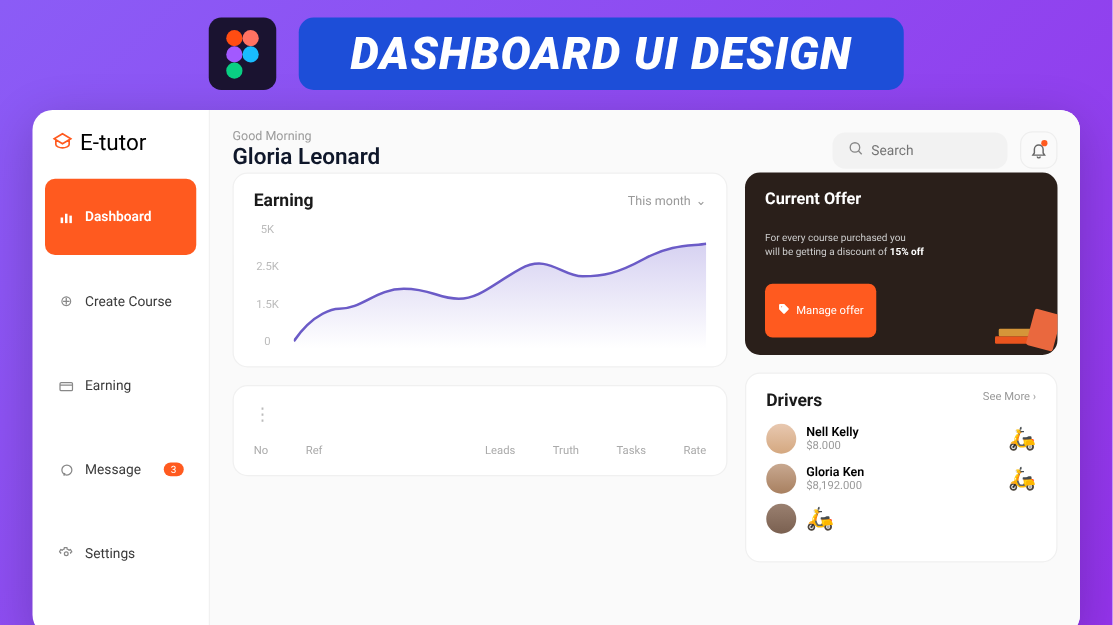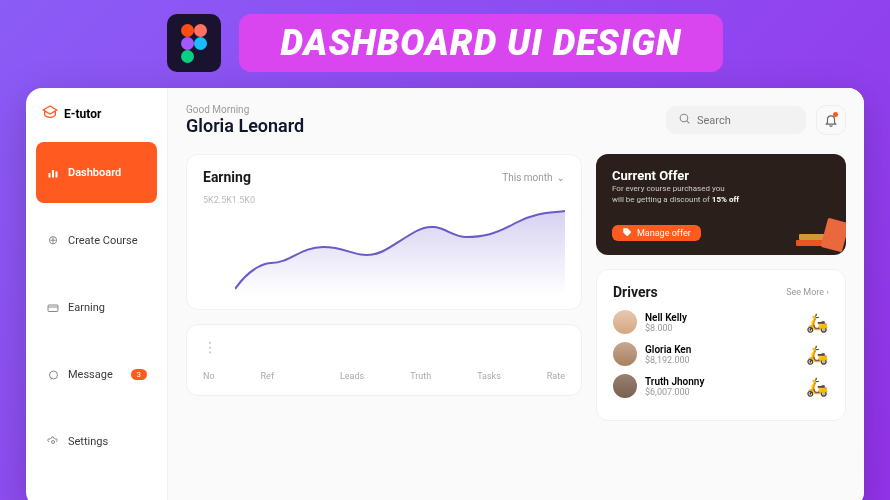--- a/index.html
+++ b/index.html
@@ -6,65 +6,65 @@
 body{background:linear-gradient(135deg,#8b5cf6,#9333ea);width:890px;height:500px;overflow:hidden;position:relative}
 .banner{margin:14px auto 0;display:flex;align-items:center;justify-content:center;gap:18px}
 .figma-badge{background:#1a1330;border-radius:10px;padding:10px 14px;display:flex;align-items:center}
 .figma-icon{width:26px;height:38px;position:relative}
 .figma-icon span{position:absolute;width:13px;height:13px;border-radius:50%}
 .fi1{background:#ff4d12;top:0;left:0;border-radius:7px 0 0 7px}
 .fi2{background:#ff7262;top:0;right:0;border-radius:0 7px 7px 0}
 .fi3{background:#a259ff;top:13px;left:0;border-radius:7px 0 0 7px}
 .fi4{background:#19bcfe;top:13px;right:0}
 .fi5{background:#09cf83;top:26px;left:0;border-radius:7px}
-.title-pill{background:#d946ef;color:#fff;font-weight:900;font-size:36px;letter-spacing:1px;padding:8px 41px;border-radius:12px;font-style:italic}
+.title-pill{background:#1d4ed8;color:#fff;font-weight:900;font-size:36px;letter-spacing:1px;padding:8px 41px;border-radius:12px;font-style:italic}
 .app{background:#fff;border-radius:16px;margin:16px 26px 0;height:420px;display:flex;box-shadow:0 10px 40px rgba(0,0,0,.2);overflow:hidden}
 .sidebar{width:142px;padding:16px 10px;border-right:1px solid #f1f1f1}
 .brand{display:flex;align-items:center;gap:6px;margin-bottom:18px;padding-left:6px}
 .brand-icon{color:#ff5a1f;font-size:16px}
-.brand-text{font-weight:700;font-size:12px}
+.brand-text{font-weight:400;font-size:18px}
 .nav-item{display:flex;align-items:center;gap:8px;padding:24px 10px;border-radius:8px;font-size:11px;color:#3a3a3a;margin-bottom:6px;cursor:pointer}
 .nav-item.active{background:#ff5a1f;color:#fff;font-weight:600}
 .nav-icon{width:14px;display:inline-flex;justify-content:center;font-size:12px;color:#888}
 .nav-item.active .nav-icon{color:#fff}
 .badge{background:#ff5a1f;color:#fff;border-radius:10px;font-size:8px;padding:1px 6px;margin-left:auto}
 .main{flex:1;padding:16px 18px;background:#fafafa;overflow:hidden}
-.header{display:flex;align-items:center;margin-bottom:18px}
+.header{display:flex;align-items:center;margin-bottom:2px}
 .greet-sub{font-size:10px;color:#9b9b9b}
 .greet-name{font-size:18px;font-weight:600;color:#0f172a}
 .search{margin-left:auto;display:flex;align-items:center;background:#f2f2f2;border-radius:10px;padding:6px 12px;gap:6px;width:140px}
 .search-icon{color:#888;font-size:13px}
 .search input{border:0;background:transparent;font-size:11px;color:#666;width:100%;outline:none}
 .bell{width:30px;height:30px;border:1px solid #eee;border-radius:10px;display:flex;align-items:center;justify-content:center;margin-left:10px;position:relative;cursor:pointer;color:#666}
 .bell-dot{position:absolute;top:6px;right:7px;width:5px;height:5px;background:#ff5a1f;border-radius:50%}
 .grid{display:grid;grid-template-columns:1fr 250px;gap:14px}
 .card{background:#fff;border-radius:12px;padding:14px 16px;border:1px solid #f0f0f0}
 .card-title{font-weight:700;font-size:14px;color:#1a1a1a}
 .card-sub{font-size:9px;color:#aaa}
 .period{margin-left:auto;font-size:10px;color:#999;display:flex;align-items:center;gap:4px;cursor:pointer}
 .chart{margin-top:10px;display:flex;gap:10px}
-.yaxis{display:flex;justify-content:space-between;height:100px;font-size:9px;color:#bbb;text-align:center;width:22px}
+.yaxis{display:flex;flex-direction:column;justify-content:space-between;height:100px;font-size:9px;color:#bbb;text-align:center;width:22px}
 .chart-svg{flex:1;height:100px}
 .offer{background:#2a1f1a;color:#fff;border-radius:12px;padding:14px 16px;position:relative;overflow:hidden}
-.offer-title{font-weight:700;font-size:13px;margin-bottom:0}
+.offer-title{font-weight:700;font-size:13px;margin-bottom:18px}
 .offer-text{font-size:8px;color:#ccc;line-height:1.4;margin-bottom:20px}
 .offer-text b{color:#fff}
-.offer-btn{background:#ff5a1f;color:#fff;border:0;border-radius:6px;padding:2px 10px;font-size:9px;display:flex;align-items:center;gap:5px;cursor:pointer}
+.offer-btn{background:#ff5a1f;color:#fff;border:0;border-radius:6px;padding:15px 10px;font-size:9px;display:flex;align-items:center;gap:5px;cursor:pointer}
 .books{position:absolute;right:-5px;bottom:-5px;width:60px;height:50px;opacity:.9}
-.drivers-head{display:flex;justify-content:space-between;align-items:center;margin-bottom:10px}
+.drivers-head{display:flex;justify-content:space-between;margin-bottom:10px}
 .seemore{font-size:9px;color:#999;cursor:pointer}
 .driver{display:flex;align-items:center;gap:8px;margin-bottom:8px}
 .avatar{width:24px;height:24px;border-radius:50%;background:#ddd;flex-shrink:0}
 .driver-info{flex:1}
 .driver-name{font-size:10px;font-weight:600}
 .driver-amt{font-size:9px;color:#999}
 .scooter{font-size:18px}
 .perf-head{display:flex;justify-content:space-between;align-items:flex-start}
 .dots{color:#bbb;cursor:pointer;font-size:14px}
-.perf-cols{display:flex;gap:46px;margin-top:16px;font-size:9px;color:#aaa}
+.perf-cols{display:flex;gap:30px;margin-top:16px;font-size:9px;color:#aaa}
 .row-flex{display:flex;align-items:center}
 </style>
 </head>
 <body>
 
 <div class="banner">
   <div class="figma-badge">
     <div class="figma-icon">
       <span class="fi1"></span>
         <span class="fi2"></span>
@@ -237,23 +237,19 @@
           <div class="driver">
             <div class="avatar" style="background:linear-gradient(#c8a890,#a88060)"></div>
             <div class="driver-info">
               <div class="driver-name">Gloria Ken</div>
               <div class="driver-amt">$8,192.000</div>
             </div>
             <span class="scooter" style="color:#d92b2b">🛵</span>
           </div>
           <div class="driver">
             <div class="avatar" style="background:linear-gradient(#9a8070,#7a6050)"></div>
-            <div class="driver-info">
-              <div class="driver-name">Truth Jhonny</div>
-              <div class="driver-amt">$6,007.000</div>
-            </div>
             <span class="scooter" style="color:#c9b89a">🛵</span>
           </div>
         </div>
       </div>
     </div>
   </main>
 </div>
 
 </body></html>

